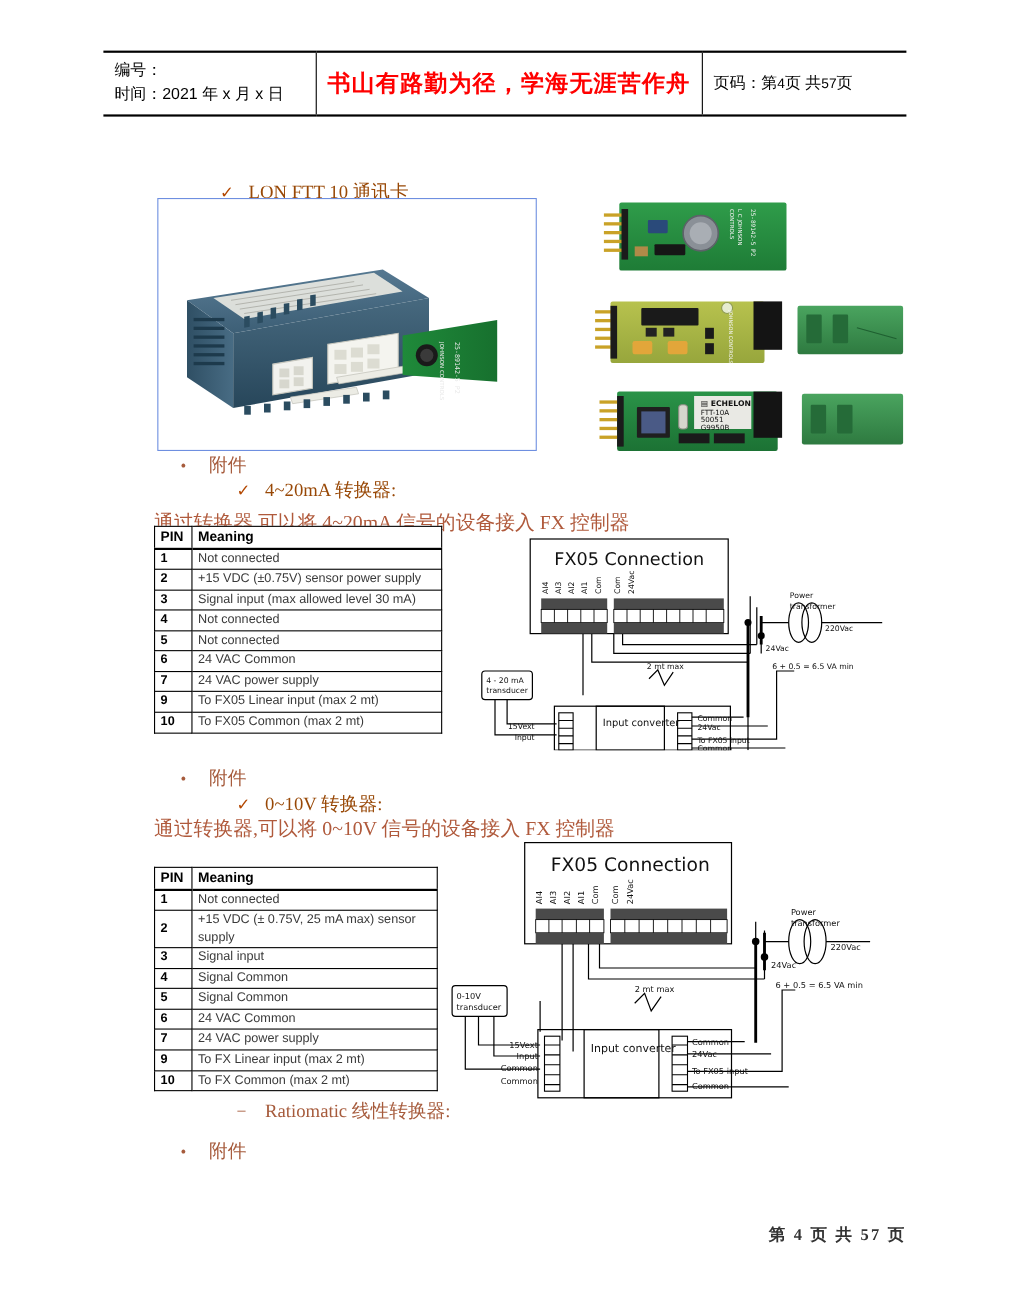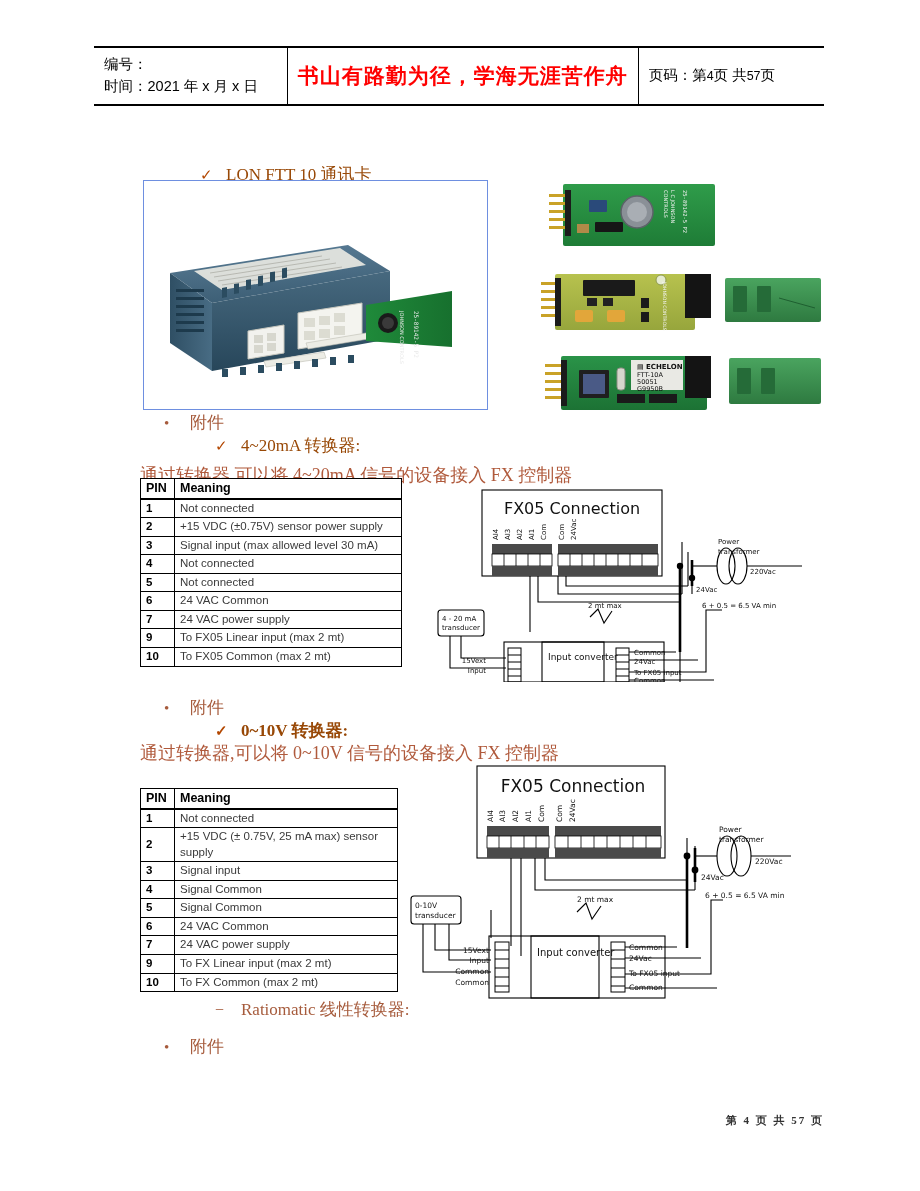--- a/index.html
+++ b/index.html
@@ -81,21 +81,21 @@
   
   .diagram { position:absolute; }
   #diagram-1 { left:430px; top:482px; width:380px; height:200px; }
   #diagram-2 { left:405px; top:760px; width:390px; height:252px; }
 
   
   .footer {
     position:absolute; left:0; top:1113px; width:920px;
     text-align:right; padding-right:96px;
     font-family:"Liberation Serif", serif;
-    font-size:11px; font-weight:bold; color:#333;
+    font-size:15px; font-weight:bold; color:#333;
     letter-spacing:2px;
     padding-left:39px;
   }
 </style>
 </head>
 <body>
 
 <div class="page">
 
   <table class="header-table">
@@ -477,21 +477,21 @@
       <text x="204" y="182">24Vac</text>
       <text x="204" y="193">To FX05 input</text>
       <text x="204" y="201">Common</text>
       <text x="118" y="178" font-size="9">Input converter</text>
     </g>
   </svg>
 
   <div class="txt lvl-bullet" style="left:164px; top:696px;">
     <span class="mk">•</span><span>附件</span>
   </div>
-  <div class="txt lvl-check" style="left:215px; top:719px;font-weight:bold;">
+  <div class="txt lvl-check" style="left:215px; top:719px;">
     <span class="mk">✓</span><span>0~10V 转换器:</span>
   </div>
   <div class="txt body-line" style="left:140px; top:741px;">通过转换器,可以将 0~10V 信号的设备接入 FX 控制器</div>
 
   <table class="pin-table" id="pin-table-2">
     <thead>
       <tr>
         <th class="c-pin">PIN</th>
         <th>Meaning</th>
       </tr>

